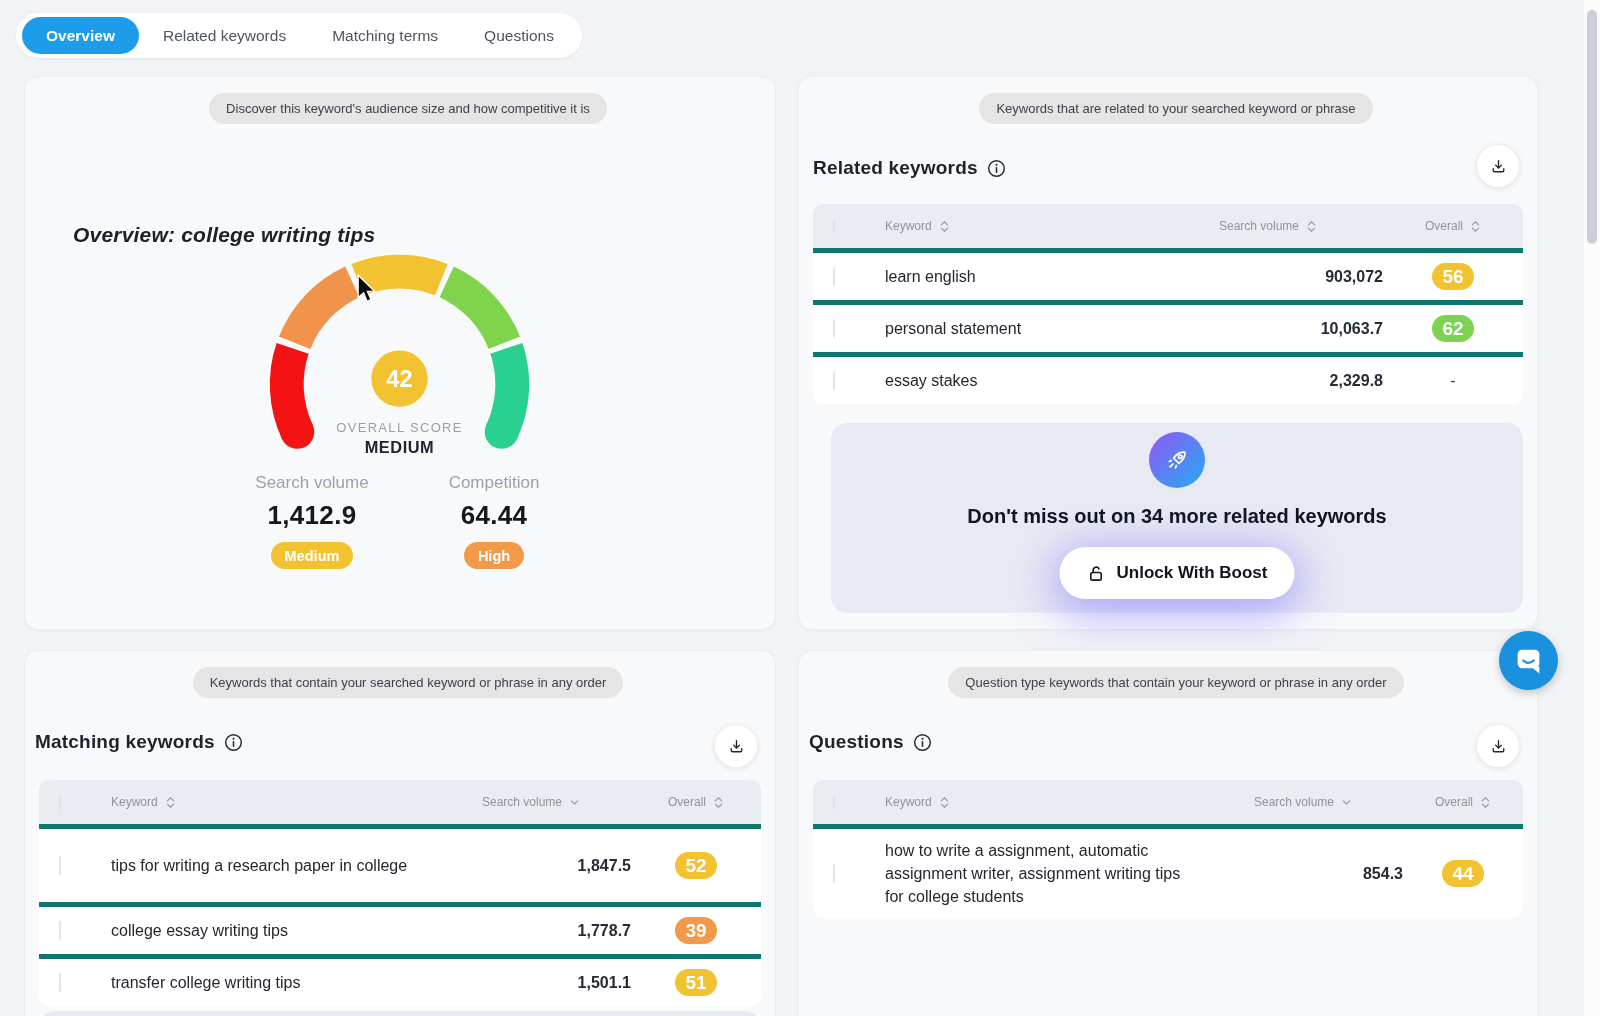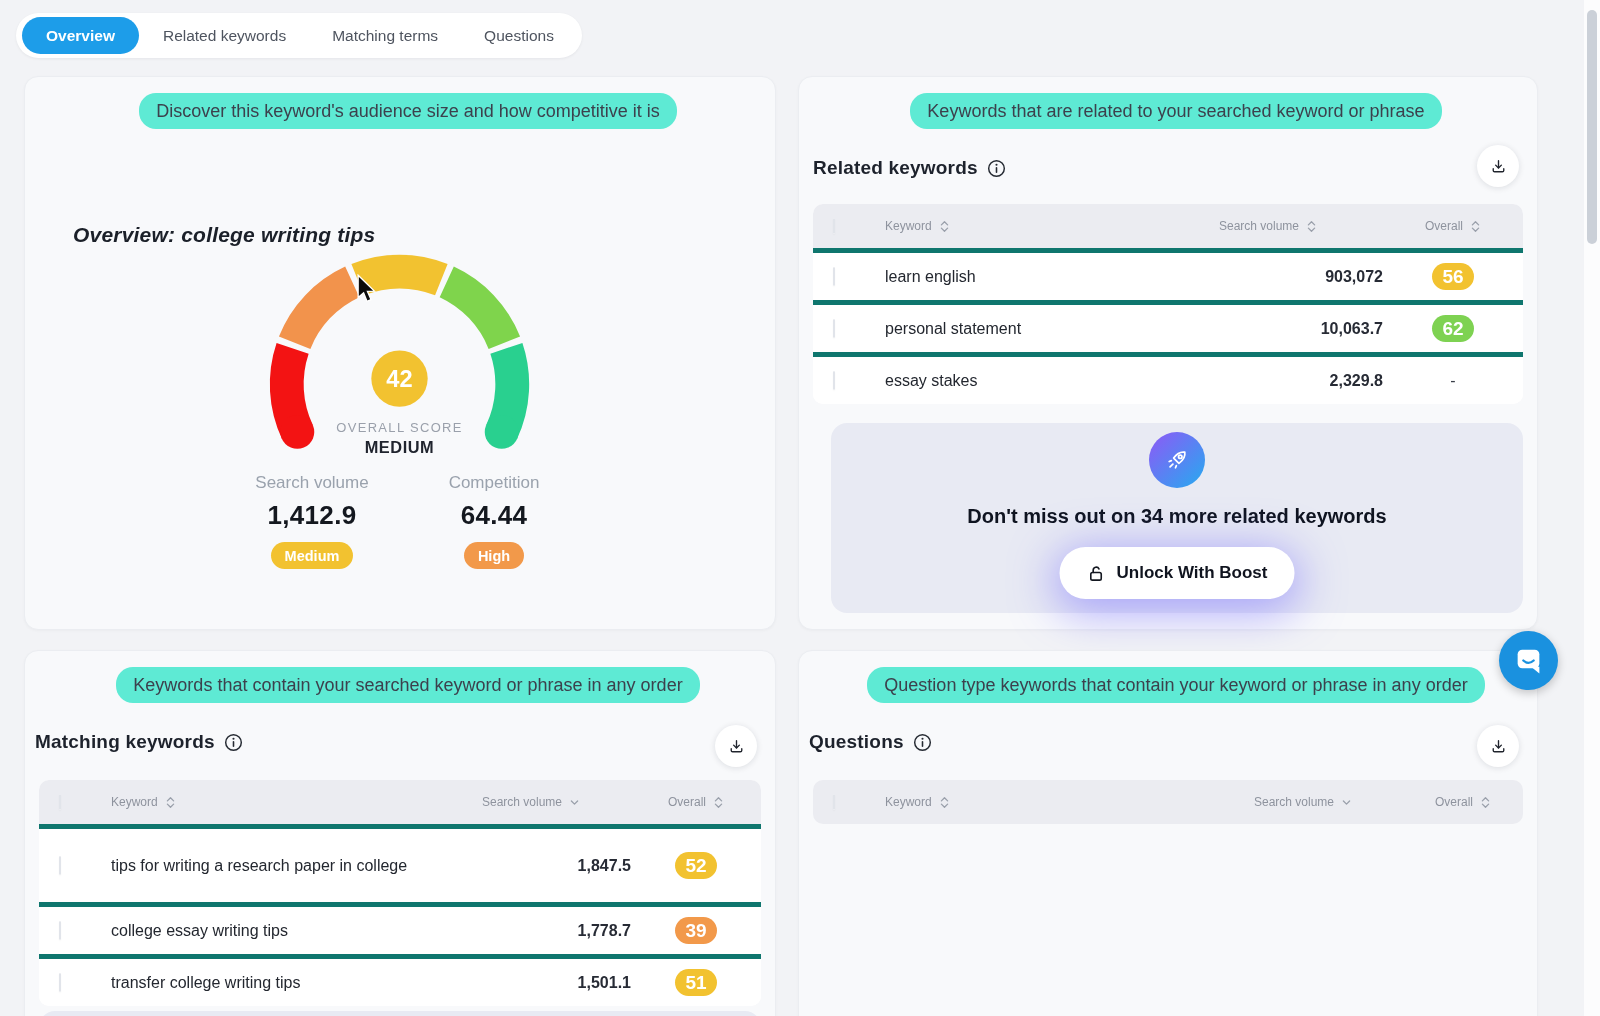--- a/index.html
+++ b/index.html
@@ -27,21 +27,21 @@
     position:absolute; background:#f8f9fb;
     border:1px solid #ebedf1; border-radius:14px;
     box-shadow:0 1px 3px rgba(20,24,40,.03);
   }
   #card-overview  { left:24px;  top:76px;  width:752px; height:554px; }
   #card-related   { left:798px; top:76px;  width:740px; height:554px; }
   #card-matching  { left:24px;  top:650px; width:752px; height:460px; }
   #card-questions { left:798px; top:650px; width:740px; height:460px; }
   .desc-row { position:absolute; top:16px; left:0; right:0; display:flex; justify-content:center; }
   .desc-pill {
-    background:#5eead4; color:#3c414d; font-size:18px;
+    background:#e5e5e5; color:#3c414d; font-size:13px;
     padding:9px 17px; border-radius:17px; line-height:1; white-space:nowrap;margin-left:16px;
   }
   .section-head { position:absolute; left:14px; display:flex; align-items:center; gap:9px; }
   #card-related .section-head { top:80px; left:14px; }
   #card-matching .section-head, #card-questions .section-head { top:80px; left:10px; }
   .section-title { font-size:19px; font-weight:700; color:#1d222c; letter-spacing:.2px; }
   .info-ic { display:flex; }
   .export-btn {
     position:absolute; right:18px; width:42px; height:42px; border-radius:50%;
     background:#fff; box-shadow:0 1px 6px rgba(20,24,40,.12);
@@ -390,20 +390,28 @@
       <div class="hc hc-center">
           <span>Overall</span>
           <svg viewBox="0 0 12 16" width="11" height="15">
             <g fill="none" stroke="#9aa0ab" stroke-width="1.4" stroke-linecap="round" stroke-linejoin="round">
               <path d="M2.6 6.2 L6 2.8 L9.4 6.2"></path>
               <path d="M2.6 9.8 L6 13.2 L9.4 9.8"></path>
             </g>
           </svg>
         </div>
     </div>
+    <div class="t-row questions-grid h94">
+      <div><span class="cb"></span></div>
+      <div class="cell-kw">how to write a assignment, automatic assignment writer, assignment writing tips for college students</div>
+      <div class="cell-vol">854.3</div>
+      <div class="cell-overall">
+          <span class="score-badge" style="background-color: rgb(242, 194, 48);">44</span>
+        </div>
+    </div>
   </div>
 </section>
 
 <div class="scroll-track">
   <div class="scroll-thumb"></div>
 </div>
 
 <div class="chat-fab" style="background-color: rgb(26, 145, 223);">
   <svg viewBox="0 0 30 30" width="31" height="31">
     <rect x="4.5" y="4.5" width="21" height="18" rx="4.5" fill="#ffffff"></rect>

